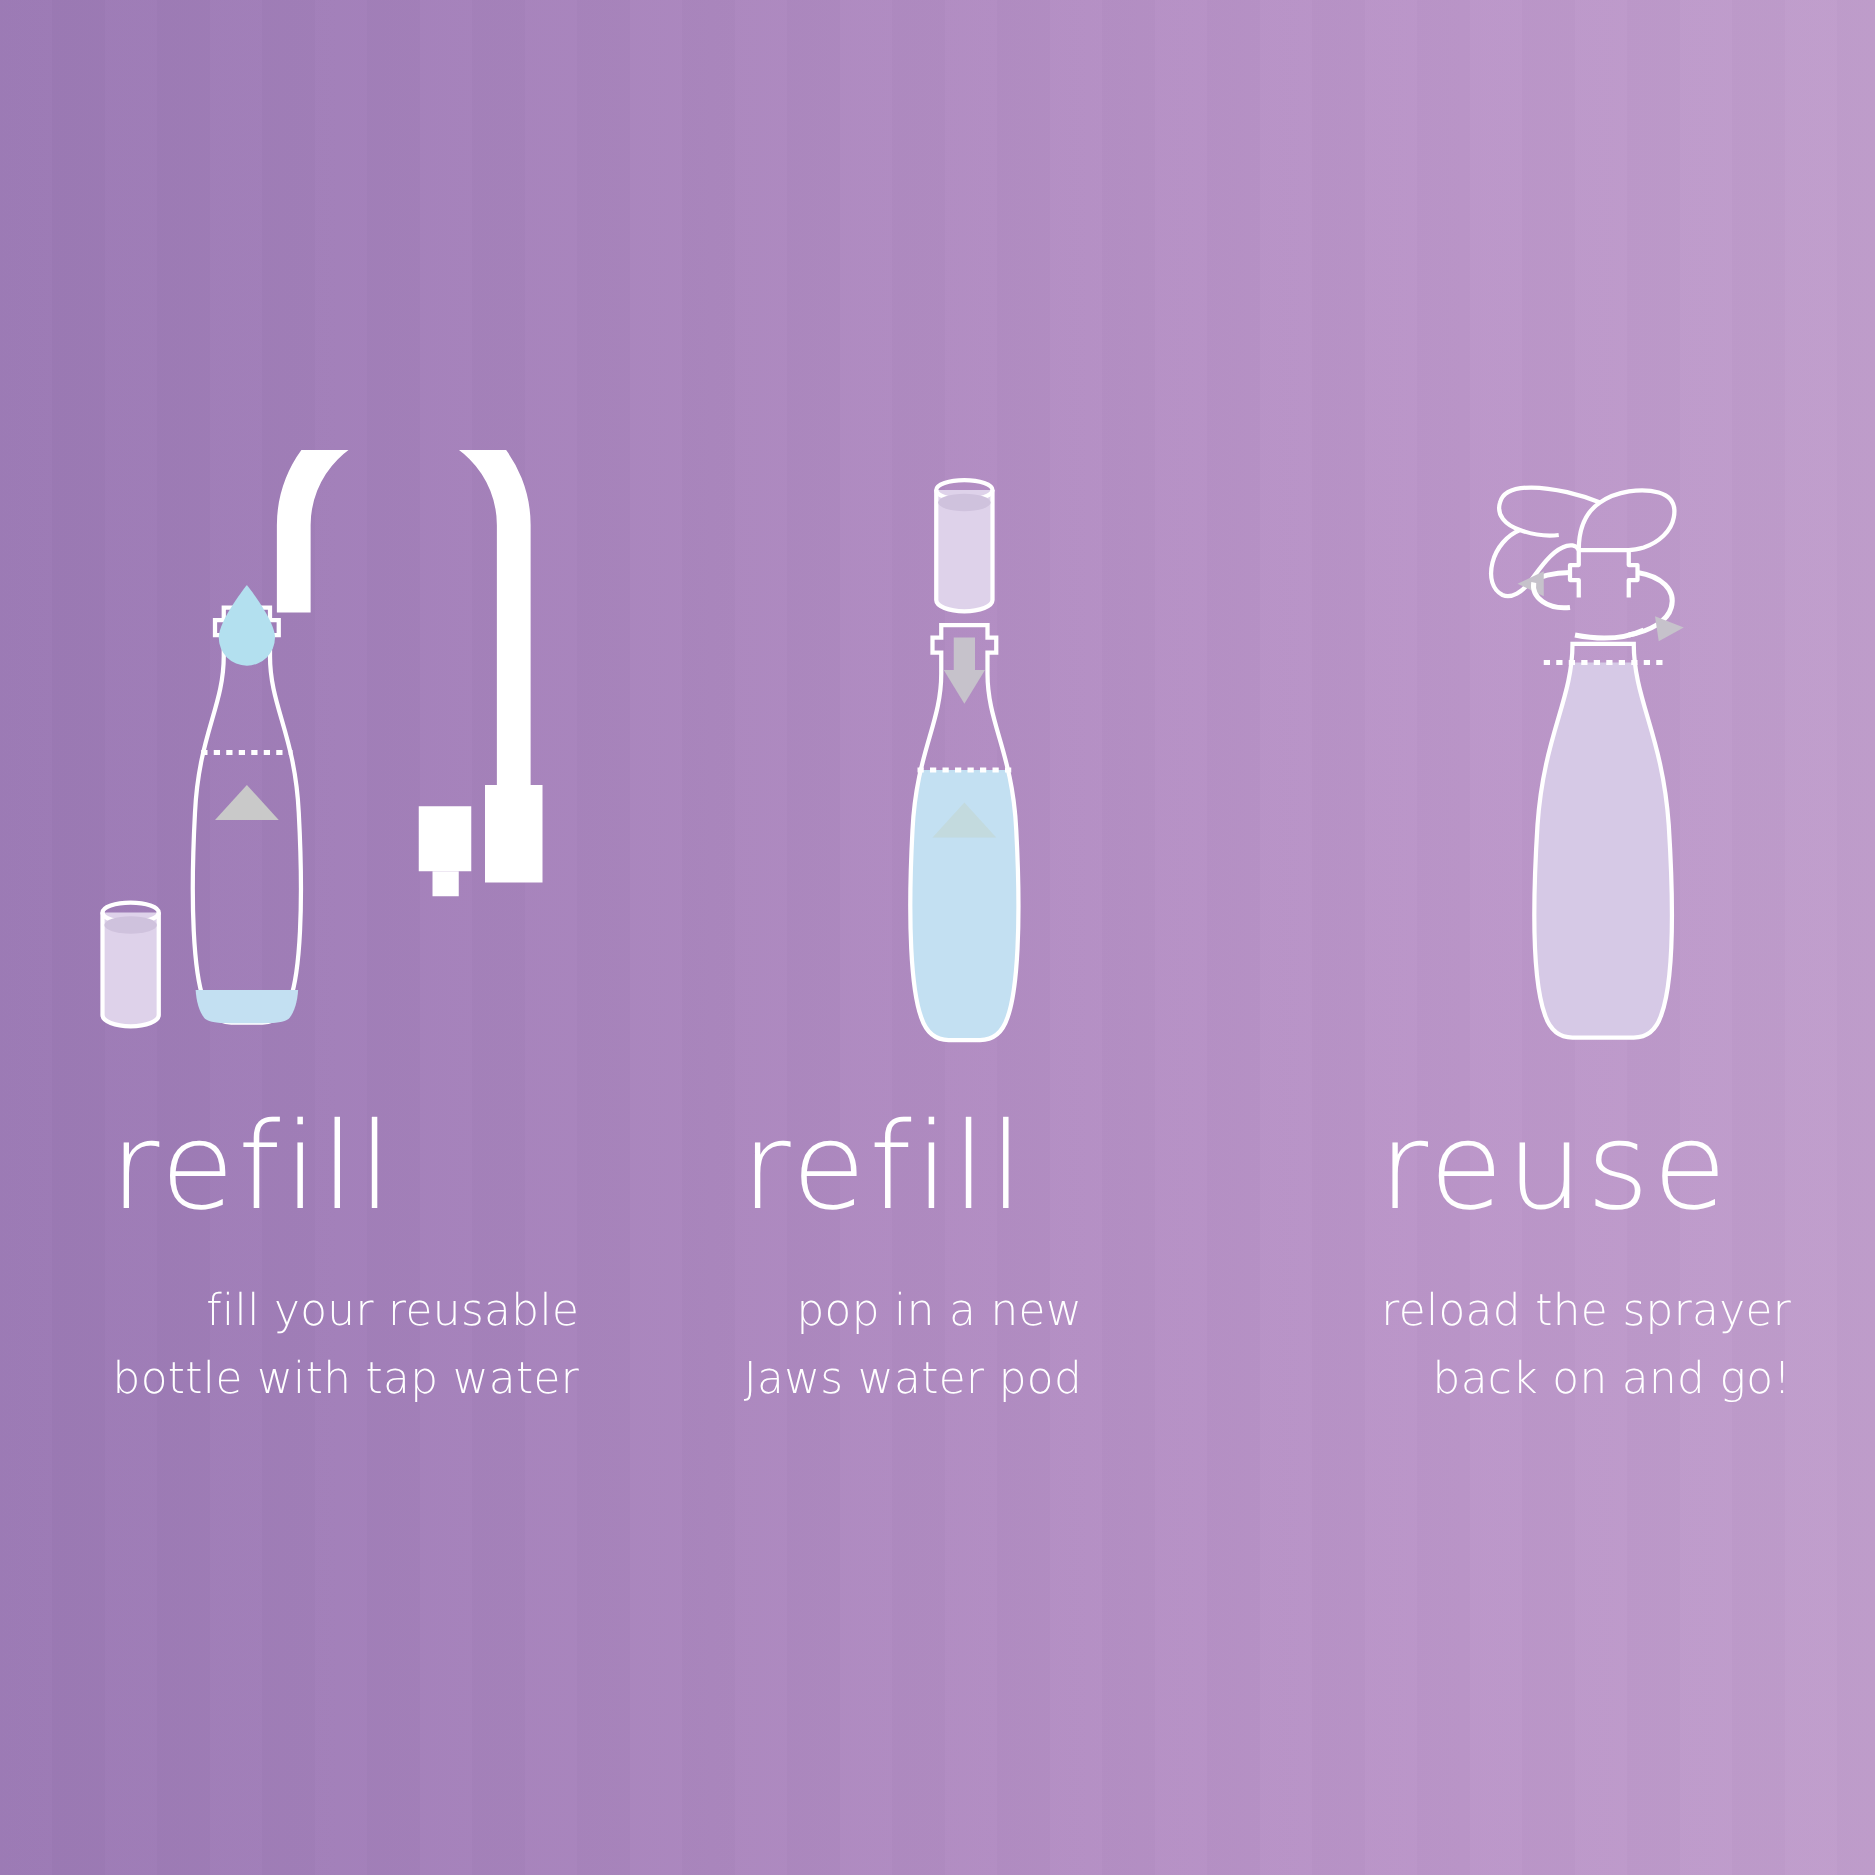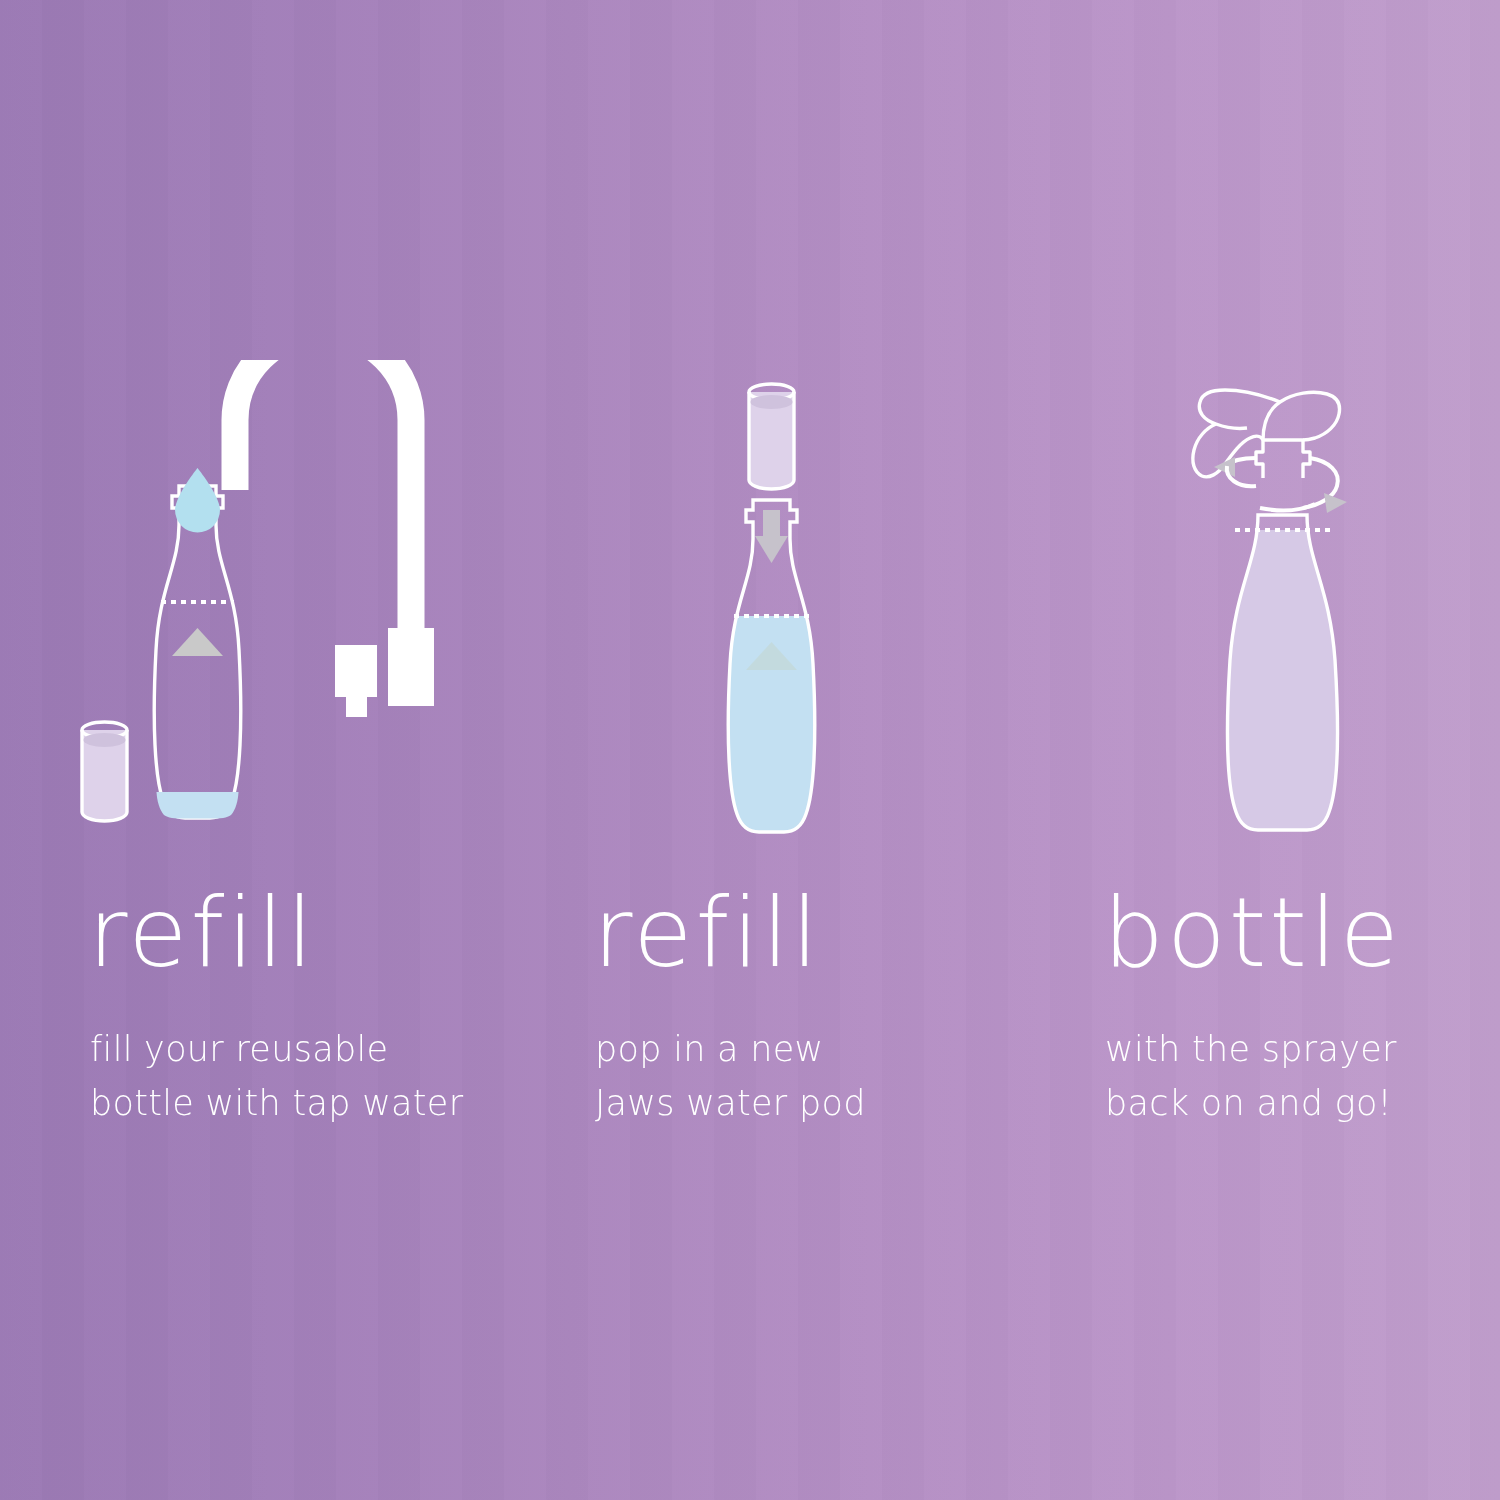--- a/index.html
+++ b/index.html
@@ -59,20 +59,21 @@
   .caption {
     position: absolute;
     top: 1022px;
     left: 30px;
     font-size: 35px;
     font-weight: 300;
     color: #ffffff;
     line-height: 1.55;
     white-space: pre-line;
     letter-spacing: 0.3px;
+    text-align: right;
   }
 </style>
 </head>
 <body>
 
 <div id="page">
   <div id="band-overlay"></div>
 
   <div class="col" id="col-refill">
 
@@ -231,17 +232,17 @@
           <path d="M 181 98 C 168 98, 156 101, 150 106" fill="none" stroke="#ffffff" stroke-width="4"></path>
           <polygon points="139,107 160,97 160,117" fill="#c6c2cb"></polygon>
           <path d="M 235 98 C 254 101, 266 112, 262 126 C 259 137, 245 145, 228 148" fill="none" stroke="#ffffff" stroke-width="4"></path>
           <polygon points="272,142 249,133 252,153" fill="#c6c2cb"></polygon>
           <path d="M 181 126 C 163 128, 150 118, 152 106" fill="none" stroke="#ffffff" stroke-width="4"></path>
           <path d="M 185 148 C 205 152, 225 151, 240 144" fill="none" stroke="#ffffff" stroke-width="4"></path>
         </g>
       </svg>
     </div>
 
-    <div class="heading">bottle</div>
-    <div class="caption">with the sprayer
+    <div class="heading">reuse</div>
+    <div class="caption">reload the sprayer
 back on and go!</div>
   </div>
 </div>
 
 </body></html>

